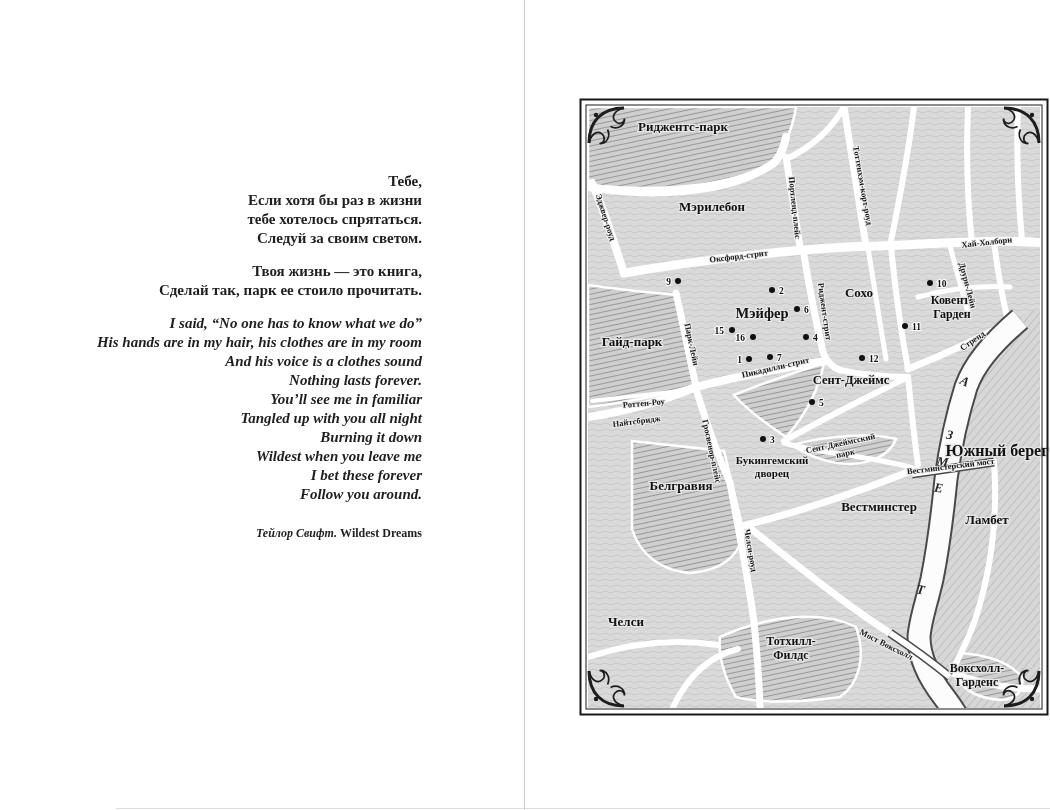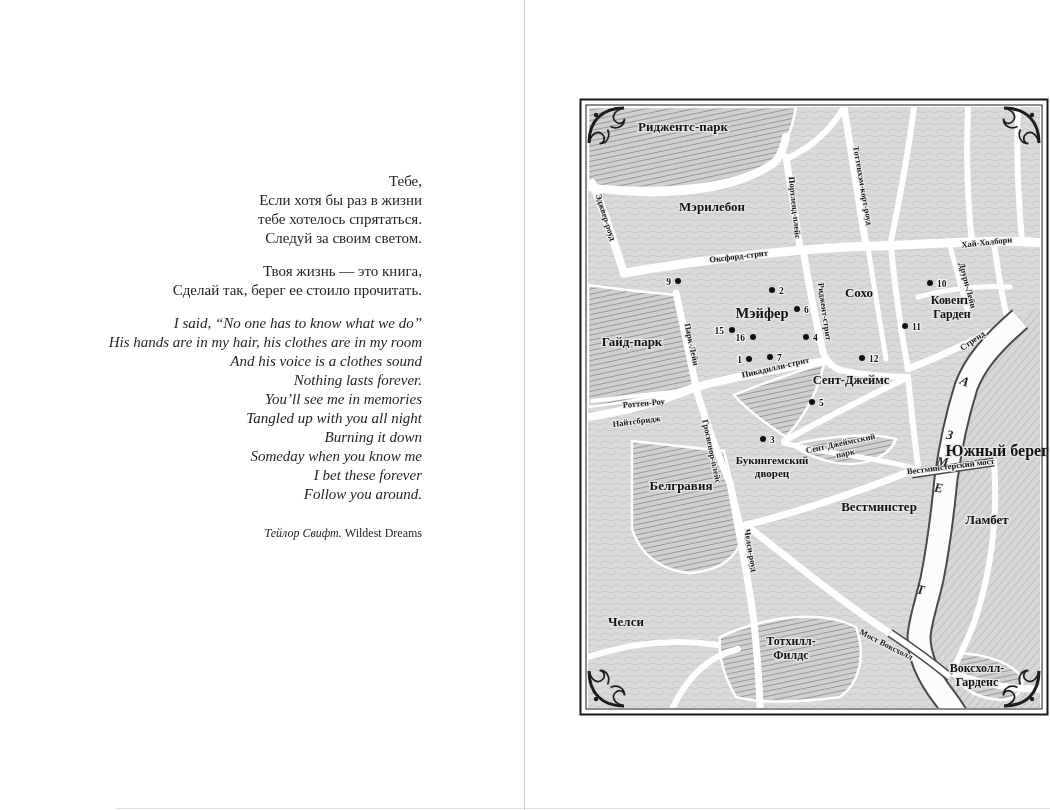--- a/index.html
+++ b/index.html
@@ -8,21 +8,21 @@
     position:relative;
     background:#ffffff;
     font-family:"Liberation Serif", serif;
     color:#1f1f1f;
     overflow:hidden;
   }
   .gutter { position:absolute; left:524px; top:0; width:1px; height:810px; background:#c9c9c9; }
   .bottom-edge { position:absolute; left:116px; right:0; bottom:1px; height:1px; background:#dcdcdc; }
 
   
-  .left-page { position:absolute; left:60px; top:172px; width:362px; text-align:right; font-size:15px; line-height:19px; }
+  .left-page { position:absolute; left:60px; top:172px; width:362px; text-align:right; font-size:15px; line-height:19px;font-weight:bold; }
   .block + .block { margin-top:14px; }
   .lyrics .line { font-style:italic; }
   .attribution { margin-top:20px; font-size:12px; }
   .attribution .it { font-style:italic; }
 
   
   .map-wrap { position:absolute; left:578px; top:97px; width:472px; height:620px; }
   svg { display:block; }
   text { font-family:"Liberation Serif", serif; }
   .d  { font-weight:bold; fill:#121212; text-anchor:middle; paint-order:stroke; stroke:#e6e6e6; stroke-width:2.6px; }
@@ -41,31 +41,31 @@
 
 <div class="left-page">
   <div class="block">
     <div class="line">Тебе,</div>
     <div class="line">Если хотя бы раз в жизни</div>
     <div class="line">тебе хотелось спрятаться.</div>
     <div class="line">Следуй за своим светом.</div>
   </div>
   <div class="block">
     <div class="line">Твоя жизнь — это книга,</div>
-    <div class="line">Сделай так, берег ее стоило прочитать.</div>
+    <div class="line">Сделай так, парк ее стоило прочитать.</div>
   </div>
   <div class="block lyrics">
     <div class="line">I said, “No one has to know what we do”</div>
     <div class="line">His hands are in my hair, his clothes are in my room</div>
     <div class="line">And his voice is a clothes sound</div>
     <div class="line">Nothing lasts forever.</div>
-    <div class="line">You’ll see me in memories</div>
+    <div class="line">You’ll see me in familiar</div>
     <div class="line">Tangled up with you all night</div>
     <div class="line">Burning it down</div>
-    <div class="line">Someday when you know me</div>
+    <div class="line">Wildest when you leave me</div>
     <div class="line">I bet these forever</div>
     <div class="line">Follow you around.</div>
   </div>
   <div class="attribution">
     <span class="it">Тейлор Свифт.</span>
     <span>Wildest Dreams</span>
   </div>
 </div>
 
 <div class="map-wrap">

